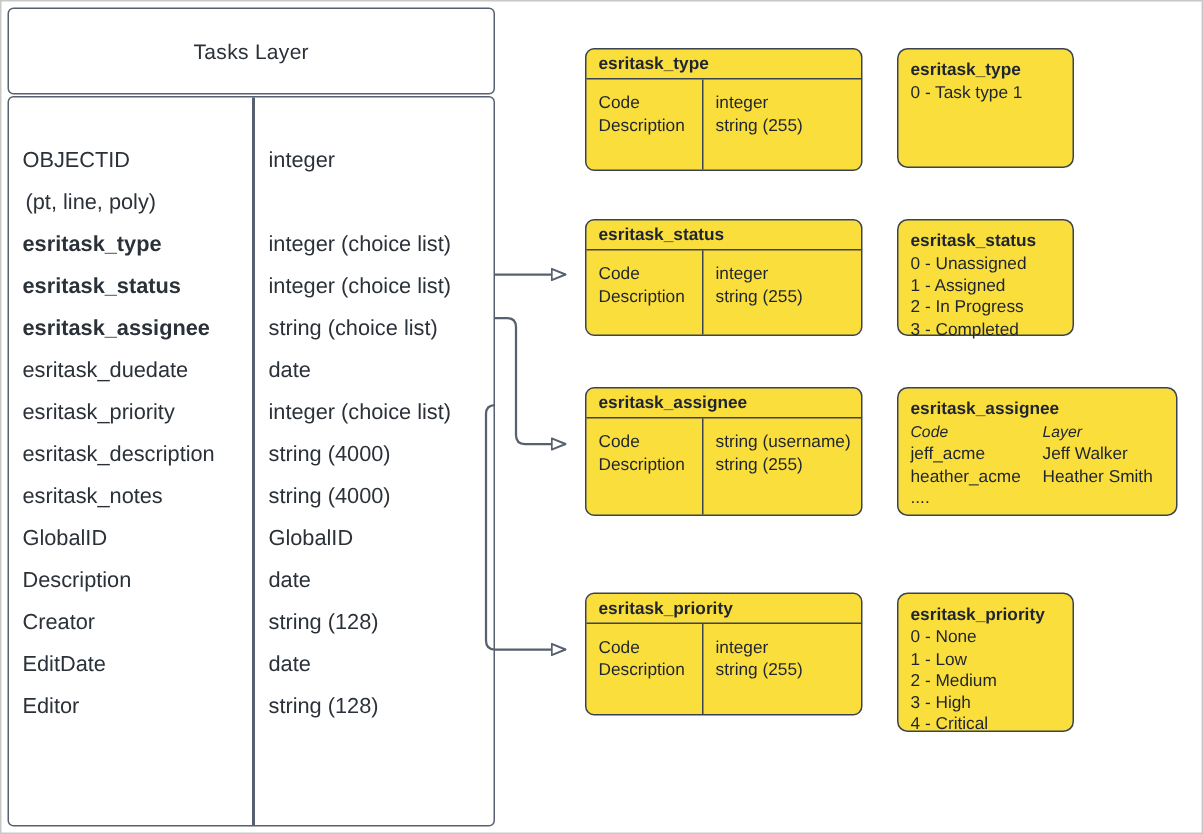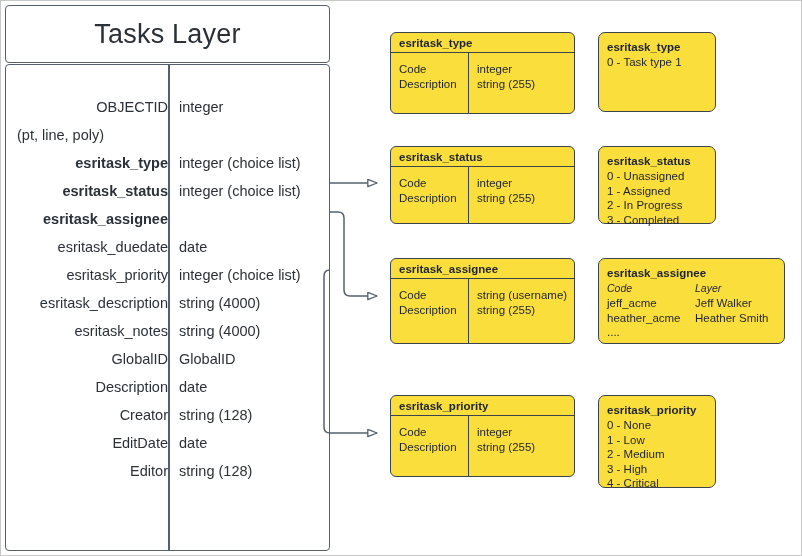--- a/index.html
+++ b/index.html
@@ -38,35 +38,34 @@
     height: 58px;
     box-sizing: border-box;
     background: #ffffff;
     border: 1.6px solid #56606e;
     border-radius: 4px;
     display: flex;
     align-items: center;
     justify-content: center;
   }
   .tbl-header-text {
-    font-size: 27px;
+    font-size: 14px;
     color: #2b3138;
     letter-spacing: 0.2px;
   }
   .tbl-body {
     position: absolute;
     left: 5px;
     top: 64px;
     width: 325px;
     height: 487px;
     box-sizing: border-box;
     background: #ffffff;
     border: 1.6px solid #56606e;
     border-radius: 4px;
-    text-align: right;
   }
   .tbl-divider {
     position: absolute;
     left: 162px;
     top: 0px;
     width: 1.6px;
     height: 100%;
     background: #56606e;
   }
   .rows {
@@ -212,20 +211,21 @@
         <div class="row">
           <div class="cell-name bold">esritask_type</div>
           <div class="cell-type">integer (choice list)</div>
         </div>
         <div class="row">
           <div class="cell-name bold">esritask_status</div>
           <div class="cell-type">integer (choice list)</div>
         </div>
         <div class="row">
           <div class="cell-name bold">esritask_assignee</div>
+          <div class="cell-type">string (choice list)</div>
         </div>
         <div class="row">
           <div class="cell-name">esritask_duedate</div>
           <div class="cell-type">date</div>
         </div>
         <div class="row">
           <div class="cell-name">esritask_priority</div>
           <div class="cell-type">integer (choice list)</div>
         </div>
         <div class="row">

